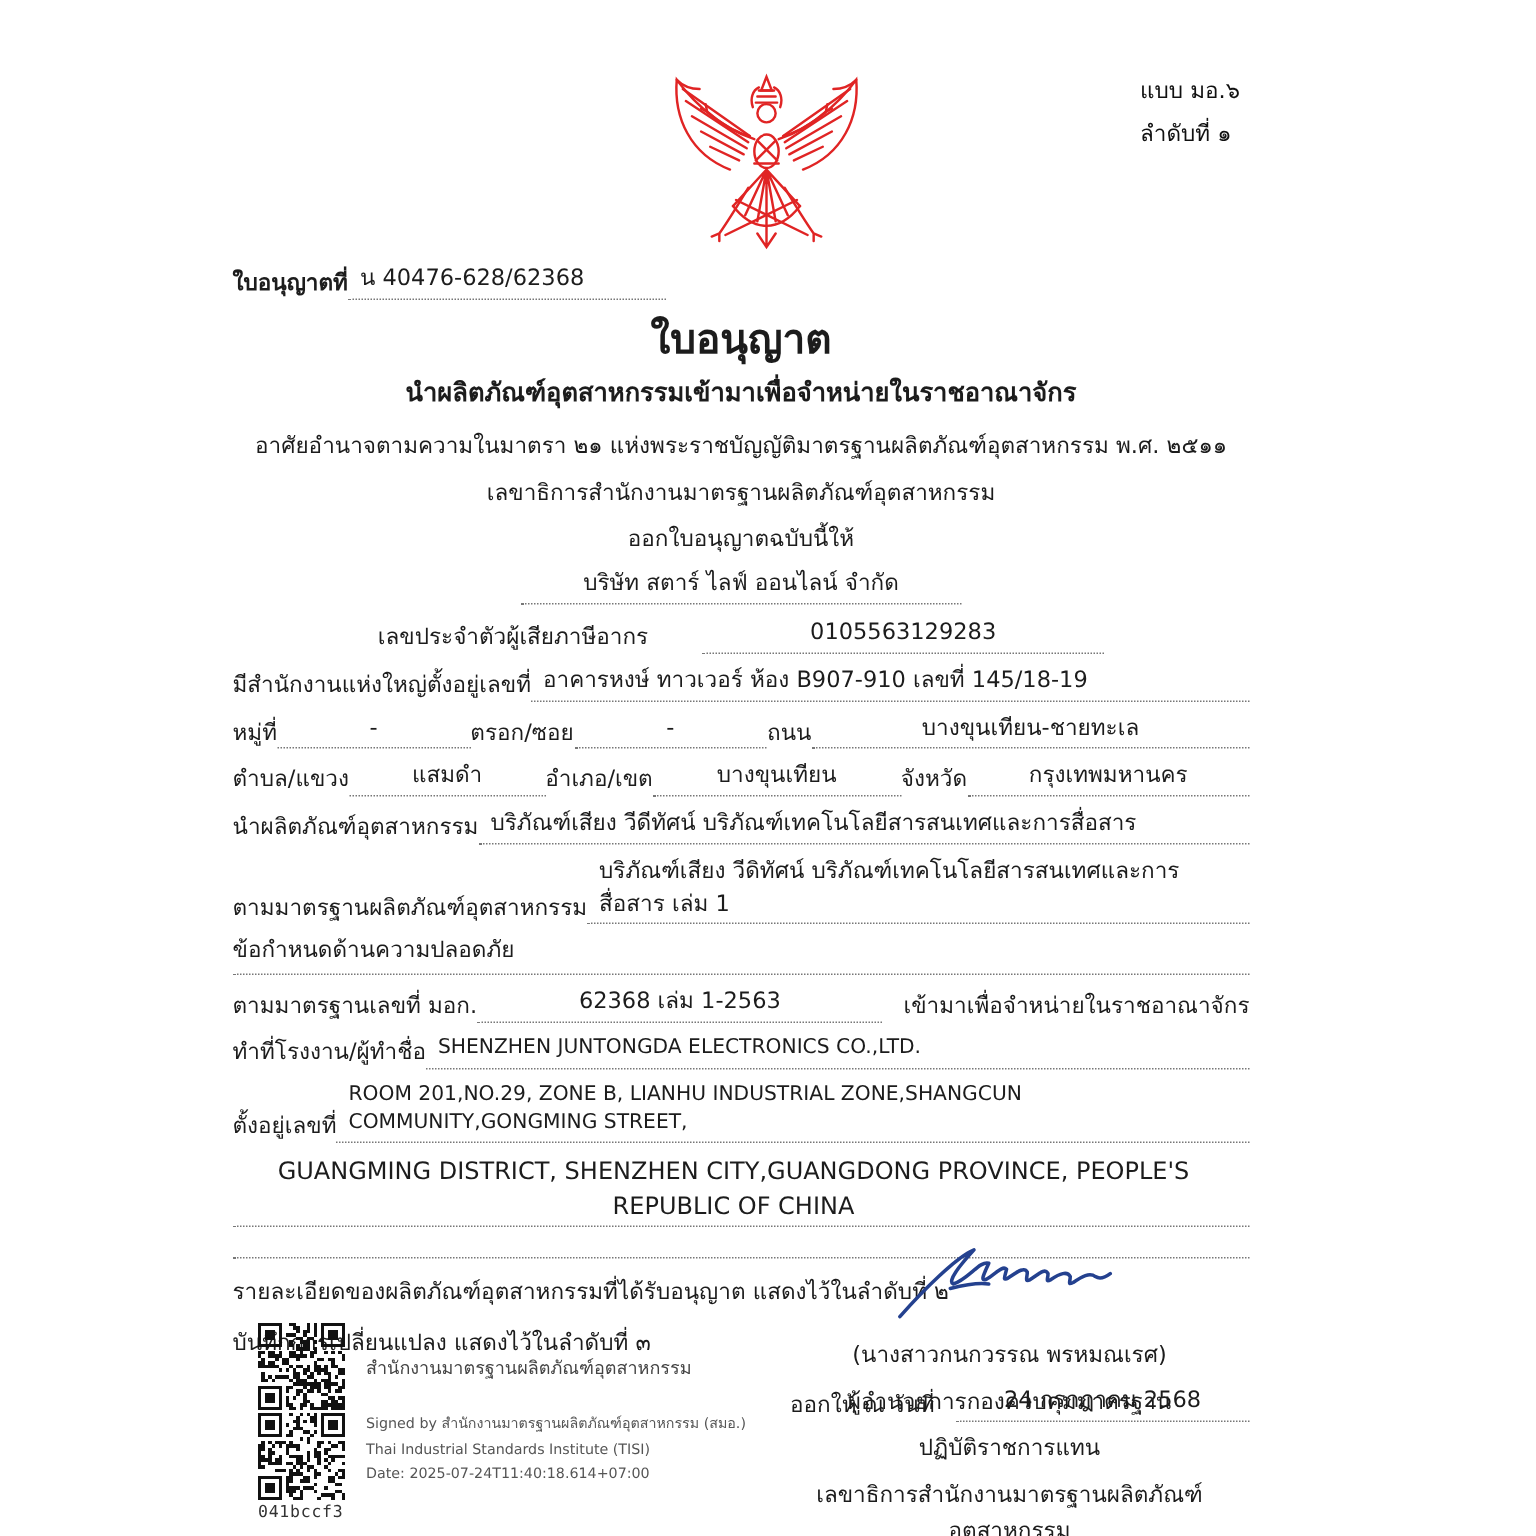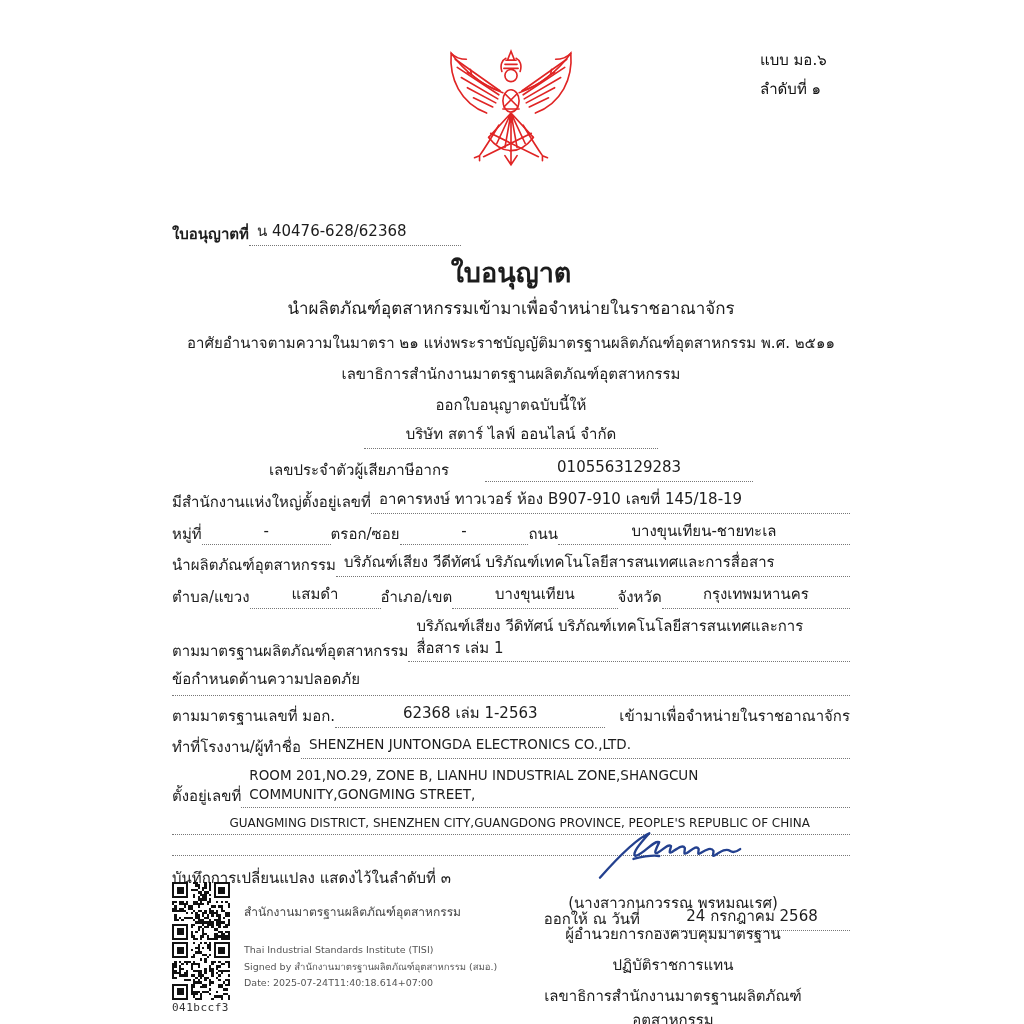--- a/index.html
+++ b/index.html
@@ -13,35 +13,35 @@
     position:relative;width:1024px;height:1024px;background:#ffffff;
     font-family:"DejaVu Sans","Liberation Sans",sans-serif;color:var(--ink);overflow:hidden;
   }
   
   .corner{position:absolute;top:46px;left:760px;font-size:15px;font-weight:400;line-height:1.9;color:#111;}
   
   .emblem{position:absolute;top:48px;left:440px;width:142px;height:124px;}
   .emblem svg{width:100%;height:100%;}
   .emblem path,.emblem circle,.emblem ellipse,.emblem line{stroke:var(--emblem-red);fill:none;stroke-width:1.6;stroke-linecap:round;}
   
-  .content{position:absolute;left:172px;top:168px;width:678px;font-size:15px;line-height:1.45;margin-top:46px;}
+  .content{position:absolute;left:155px;top:168px;width:678px;font-size:15px;line-height:1.45;}
   .row{display:flex;align-items:flex-end;margin-top:7px;}
   .lbl{white-space:nowrap;}
   .fill{flex:1;border-bottom:1px dotted var(--dot);padding:0 8px 2px;min-height:21px;}
   .fillfix{border-bottom:1px dotted var(--dot);padding:0 8px 2px;min-height:21px;}
   .tc{text-align:center;}
   .b{font-weight:700;}
   .cline{text-align:center;margin-top:9px;}
   .title{font-size:27px;font-weight:700;text-align:center;margin-top:10px;line-height:1.25;}
-  .subtitle{font-size:17px;font-weight:400;text-align:center;margin-top:6px;}
+  .subtitle{font-size:17px;font-weight:700;text-align:center;margin-top:6px;}
   .company-line{text-align:center;margin-top:8px;}
   .company-line span{display:inline-block;border-bottom:1px dotted var(--dot);padding:0 42px 2px;}
   .tax-row{display:flex;justify-content:center;align-items:flex-end;margin-top:8px;gap:10px;}
   .tax-val{width:268px;border-bottom:1px dotted var(--dot);text-align:center;padding-bottom:2px;margin-left:26px;}
-  .addr2{border-bottom:1px dotted var(--dot);padding:0 40px 2px 30px;text-align:right;margin-top:7px;font-size:12px;}
+  .addr2{border-bottom:1px dotted var(--dot);padding:0 40px 2px 30px;text-align:center;margin-top:7px;font-size:16px;}
   .eng{font-size:13.5px;}
   .rule{border-bottom:1px dotted var(--dot);height:16px;margin-top:4px;}
   .note{margin-top:12px;}
   .cond{font-weight:700;text-align:center;margin-top:13px;}
   .issue-row{display:flex;justify-content:flex-end;align-items:flex-end;margin-top:16px;}
   .issue-val{width:196px;border-bottom:1px dotted var(--dot);text-align:center;padding-bottom:2px;margin-left:14px;}
   
   .sig-block{position:absolute;left:506px;top:826px;width:334px;text-align:center;font-size:15px;}
   .sig-img{width:158px;height:58px;margin:0 auto;display:block;}
   .sig-img path{stroke:var(--sig-blue);fill:none;stroke-width:2.4;stroke-linecap:round;stroke-linejoin:round;}
@@ -140,34 +140,34 @@
     <div class="row">
       <span class="lbl">หมู่ที่</span>
       <span class="fill tc" style="flex:0.9">-</span>
       <span class="lbl">ตรอก/ซอย</span>
       <span class="fill tc" style="flex:0.9">-</span>
       <span class="lbl">ถนน</span>
       <span class="fill tc" style="flex:2.2">บางขุนเทียน-ชายทะเล</span>
     </div>
 
     <div class="row">
-      <span class="lbl">นำผลิตภัณฑ์อุตสาหกรรม</span>
-      <span class="fill">บริภัณฑ์เสียง วีดีทัศน์ บริภัณฑ์เทคโนโลยีสารสนเทศและการสื่อสาร</span>
-    </div>
-
-    <div class="row">
       <span class="lbl">ตำบล/แขวง</span>
       <span class="fill tc" style="flex:1">แสมดำ</span>
       <span class="lbl">อำเภอ/เขต</span>
       <span class="fill tc" style="flex:1.3">บางขุนเทียน</span>
       <span class="lbl">จังหวัด</span>
       <span class="fill tc" style="flex:1.5">กรุงเทพมหานคร</span>
     </div>
 
     <div class="row">
+      <span class="lbl">นำผลิตภัณฑ์อุตสาหกรรม</span>
+      <span class="fill">บริภัณฑ์เสียง วีดีทัศน์ บริภัณฑ์เทคโนโลยีสารสนเทศและการสื่อสาร</span>
+    </div>
+
+    <div class="row">
       <span class="lbl">ตามมาตรฐานผลิตภัณฑ์อุตสาหกรรม</span>
       <span class="fill">บริภัณฑ์เสียง วีดิทัศน์ บริภัณฑ์เทคโนโลยีสารสนเทศและการสื่อสาร เล่ม 1</span>
     </div>
 
     <div class="row" style="border-bottom:1px dotted var(--dot);padding-bottom:4px">
       <span>ข้อกำหนดด้านความปลอดภัย</span>
     </div>
 
     <div class="row">
       <span class="lbl">ตามมาตรฐานเลขที่ มอก.</span>
@@ -182,20 +182,21 @@
 
     <div class="row">
       <span class="lbl">ตั้งอยู่เลขที่</span>
       <span class="fill eng">ROOM 201,NO.29, ZONE B, LIANHU INDUSTRIAL ZONE,SHANGCUN COMMUNITY,GONGMING STREET,</span>
     </div>
 
     <div class="addr2">GUANGMING DISTRICT, SHENZHEN CITY,GUANGDONG PROVINCE,  PEOPLE'S REPUBLIC OF CHINA</div>
 
     <div class="rule"></div>
 
+    <div class="note">รายละเอียดของผลิตภัณฑ์อุตสาหกรรมที่ได้รับอนุญาต แสดงไว้ในลำดับที่ ๒</div>
     <div class="note">บันทึกการเปลี่ยนแปลง แสดงไว้ในลำดับที่ ๓</div>
 
     <div class="issue-row">
       <span class="lbl">ออกให้ ณ วันที่</span>
       <span class="issue-val">24 กรกฎาคม 2568</span>
     </div>
 
   </div>
 
   <div class="sig-block">
@@ -622,20 +623,20 @@
               <path fill-rule="evenodd" d="M0 0h7v7h-7z M1 1v5h5v-5z"></path>
               <rect x="2" y="2" width="3" height="3"></rect>
               <path fill-rule="evenodd" d="M18 0h7v7h-7z M19 1v5h5v-5z"></path>
               <rect x="20" y="2" width="3" height="3"></rect>
               <path fill-rule="evenodd" d="M0 18h7v7h-7z M1 19v5h5v-5z"></path>
               <rect x="2" y="20" width="3" height="3"></rect>
             </svg></div>
         <div class="qr-ref">041bccf3</div>
       </div>
       <div class="qr2-lines">
+        <div>Signed by สำนักงานมาตรฐานผลิตภัณฑ์อุตสาหกรรม (สมอ.)</div>
         <div>Thai Industrial Standards Institute (TISI)</div>
-        <div>Signed by สำนักงานมาตรฐานผลิตภัณฑ์อุตสาหกรรม (สมอ.)</div>
         <div>Date: 2025-07-24T11:40:18.614+07:00</div>
       </div>
     </div>
   </div>
 
 </div>
 
 </body></html>

